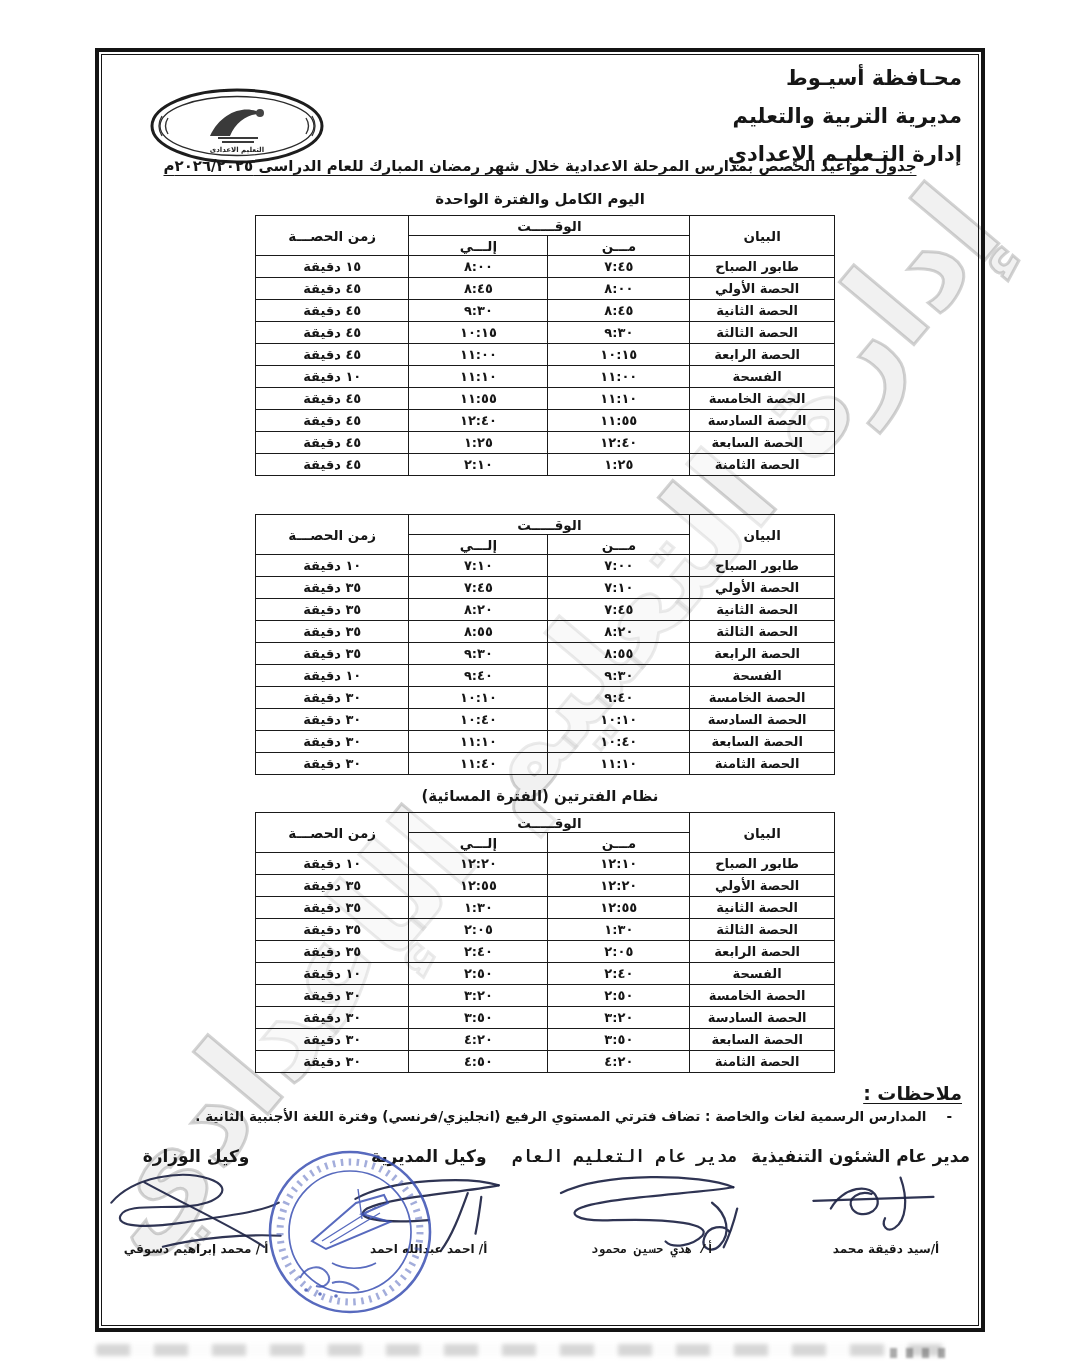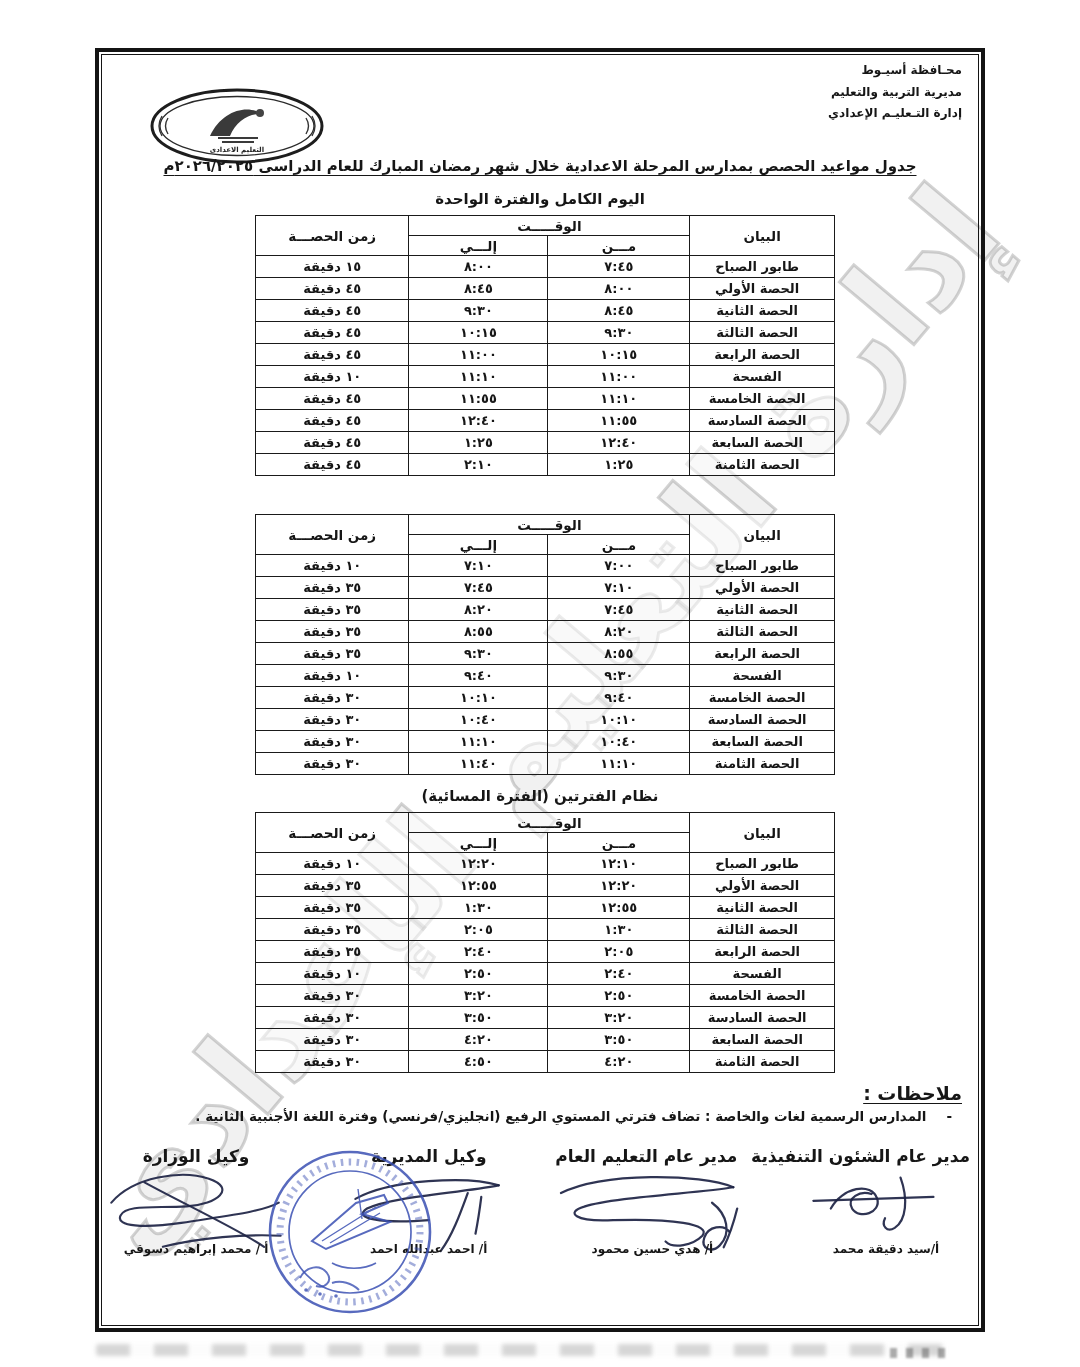--- a/index.html
+++ b/index.html
@@ -19,21 +19,21 @@
 
   
   .frame { position:absolute; left:95px; top:48px; width:890px; height:1284px;
            border:4px solid #141414; z-index:2; }
   .frame-inner { position:absolute; inset:2px; border:1.6px solid #141414; }
 
   .content { position:absolute; inset:0; z-index:3; }
 
   
   .org-header { position:absolute; right:118px; top:60px; text-align:right;
-                font-weight:bold; font-size:12px; line-height:1.8; }
+                font-weight:bold; font-size:21px; line-height:1.8; }
 
   .logo { position:absolute; left:148px; top:86px; width:178px; height:80px; }
 
   .doc-title { position:absolute; left:100px; right:100px; top:157px; text-align:center;
                font-size:15px; font-weight:bold; text-decoration:underline;
                text-underline-offset:4px; }
 
   .table-caption { position:absolute; left:0; right:0; text-align:center;
                    font-size:15px; font-weight:bold; }
   .cap-0 { top:190px; }
@@ -61,21 +61,21 @@
   
   .signatures { position:absolute; left:102px; top:1146px; width:868px; direction:rtl;
                 display:flex; justify-content:space-between; }
   .sig-block { position:relative; text-align:center; height:118px; }
   .sig-title { font-size:17px; font-weight:bold; white-space:nowrap;text-align:center; }
   .sig-name  { position:absolute; left:0; right:0; top:96px; font-size:12px;
                font-weight:bold; white-space:nowrap; }
   .sig-art { position:absolute; left:-18px; right:-18px; top:18px; height:92px; }
   .sig-art svg { width:100%; height:100%; }
   .ink { stroke:#1d2344; stroke-width:2.3; fill:none; stroke-linecap:round; opacity:0.92; }
-  .sb1 { width:188px; } .sb2 { width:168px; } .sb3 { width:170px; } .sb4 { width:148px; } .sb5 { width:188px; }
+  .sb1 { width:188px; } .sb2 { width:168px; } .sb3 { width:170px;font-family:Liberation Mono, monospace; } .sb4 { width:148px; } .sb5 { width:188px; }
 
   .stamp { position:absolute; left:264px; top:1143px; width:172px; height:178px; z-index:4; opacity:0.85; }
   .stamp-scribble { position:absolute; left:290px; top:1254px; width:86px; height:48px; z-index:4; opacity:0.8; }
   .blue { stroke:#3b51b3; fill:none; }
 
   
   .footer-blur { position:absolute; left:96px; top:1344px; width:850px; height:12px;
                  background:repeating-linear-gradient(90deg, rgba(120,120,120,0.30) 0 34px,
                             rgba(120,120,120,0.02) 34px 58px);
                  filter:blur(2.2px); border-radius:3px; }

